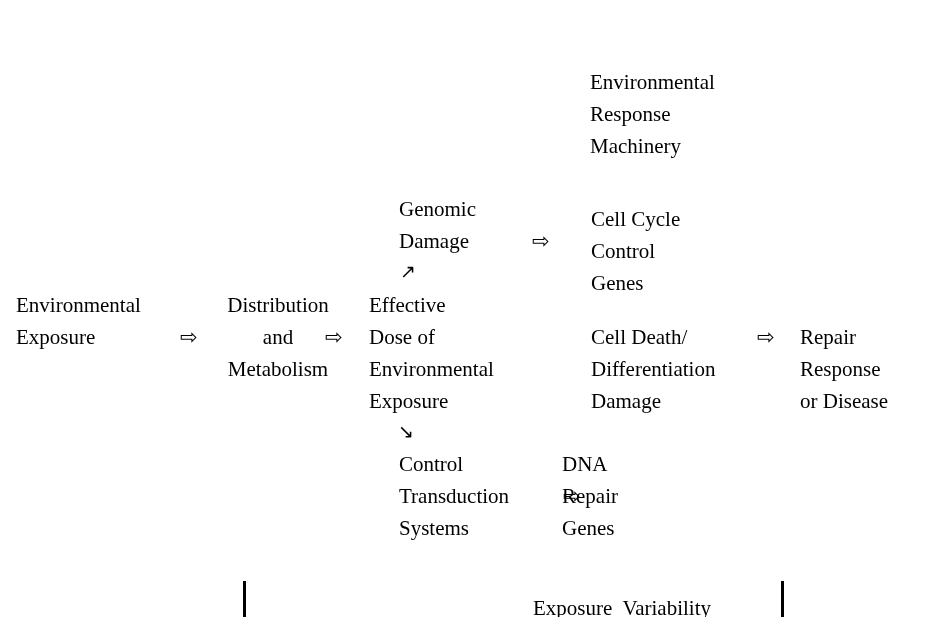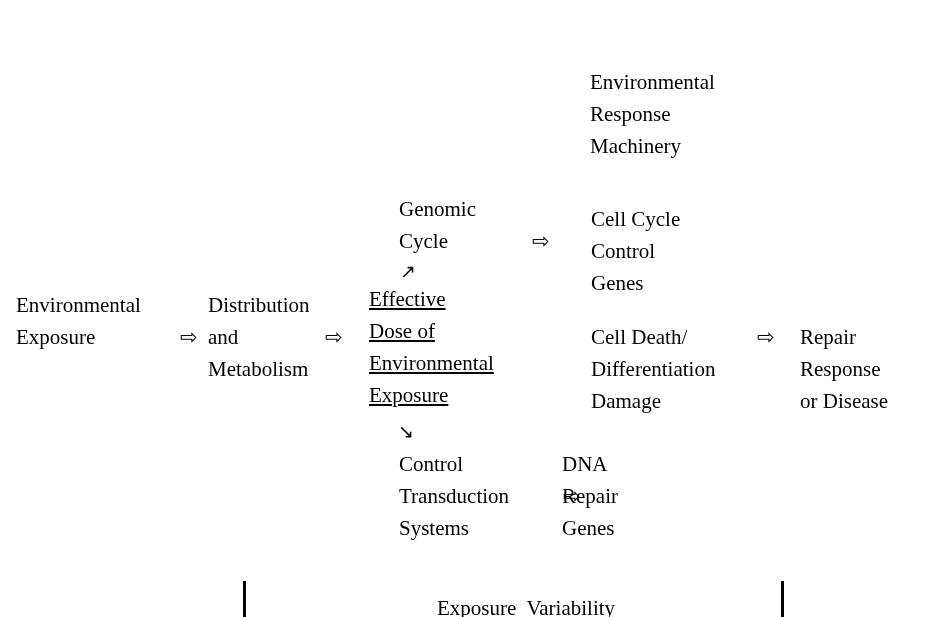--- a/index.html
+++ b/index.html
@@ -27,58 +27,59 @@
     color: #000;
   }
   .arrow {
     position: absolute;
     font-size: 21px;
     line-height: 32px;
     white-space: pre;
     color: #000;
   }
   .center {
+    text-align: center;
   }
   .rule {
     position: absolute;
     background: #000000;
   }
 </style>
 </head>
 <body>
 
 <div id="canvas">
 
   <div class="txt" style="left:590px; top:18px; width:210px;">Environmental
 Response
 Machinery</div>
 
   <div class="txt" style="left:399px; top:145px; width:150px;">Genomic
-Cycle</div>
+Damage</div>
 
   <div class="arrow" style="left:532px; top:177px;">⇨</div>
 
   <div class="txt" style="left:591px; top:155px; width:180px;">Cell Cycle
 Control
 Genes</div>
 
   <div class="arrow" style="left:400px; top:208px; font-size:19px;">↗</div>
 
   <div class="txt" style="left:16px; top:241px; width:180px;">Environmental
 Exposure</div>
 
   <div class="arrow" style="left:180px; top:273px;">⇨</div>
 
   <div class="txt center" style="left:208px; top:241px; width:140px;">Distribution
 and
 Metabolism</div>
 
   <div class="arrow" style="left:325px; top:273px;">⇨</div>
 
-  <div class="txt" style="left:369px; top:235px; width:200px;text-decoration:underline;">Effective
+  <div class="txt" style="left:369px; top:241px; width:200px;">Effective
 Dose of
 Environmental
 Exposure</div>
 
   <div class="txt" style="left:591px; top:273px; width:200px;">Cell Death/
 Differentiation
 Damage</div>
 
   <div class="arrow" style="left:757px; top:273px;">⇨</div>
 

